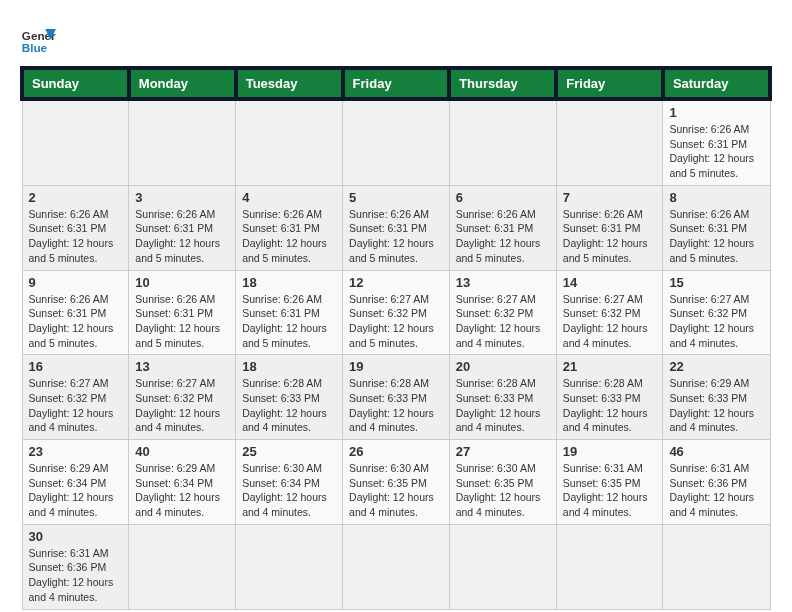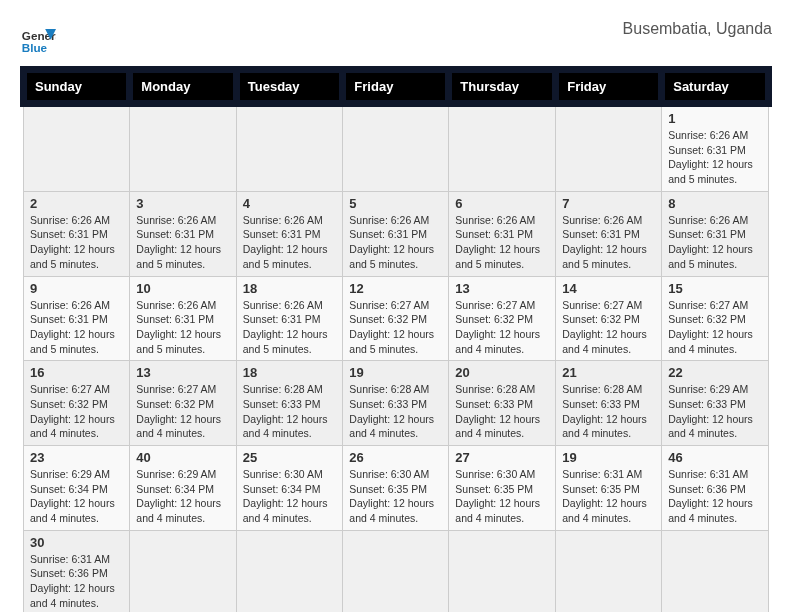--- a/index.html
+++ b/index.html
@@ -36,27 +36,27 @@
     .subtitle {
       font-size: 16px;
       color: #555;
     }
     .calendar {
       width: 100%;
       border-collapse: collapse;
       border: 1px solid #ccc;
     }
     .calendar th {
-      background-color: #000000;
+      background-color: #15803d;
       color: white;
       font-size: 13px;
       font-weight: bold;
       padding: 6px 8px;
       text-align: left;
-      border: 7px solid #0f172a;
+      border: 4px solid #0f172a;
     }
     .calendar td {
       vertical-align: top;
       border: 1px solid #ccc;
       padding: 4px 6px;
       width: 108px;
       min-height: 80px;
       font-size: 10.5px;
       color: #333;
       background: #fff;
@@ -87,21 +87,20 @@
 
 <div class="header">
   <div class="logo">
     <svg class="logo-icon" viewBox="0 0 40 40">
       <text x="2" y="22" font-size="13" font-weight="bold" fill="#333" font-family="Arial">General</text>
       <text x="2" y="36" font-size="13" font-weight="bold" fill="#1a7dc0" font-family="Arial">Blue</text>
       <polygon points="28,10 40,10 34,22" fill="#1a7dc0"></polygon>
     </svg>
   </div>
   <div class="title-area">
-    <div class="subtitle">Busembatia, Uganda</div>
   </div>
 </div>
 
 <table class="calendar">
   <thead>
     <tr>
     <th>Sunday</th>
         <th>Monday</th>
         <th>Tuesday</th>
         <th>Friday</th>

